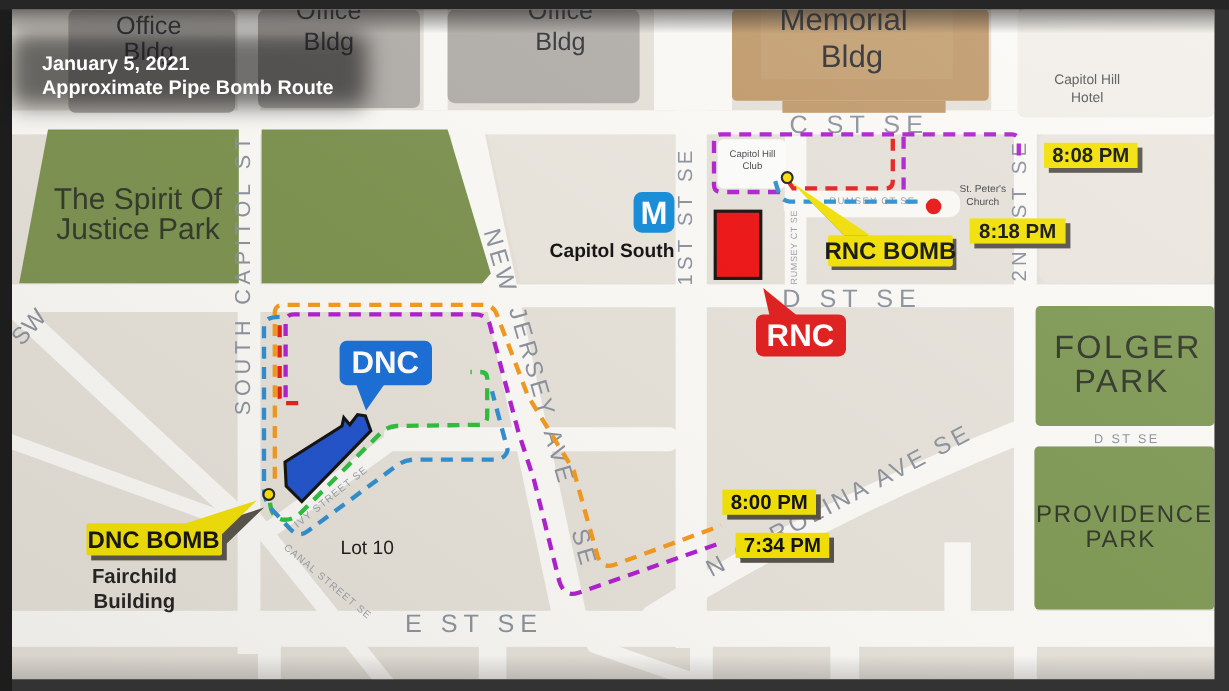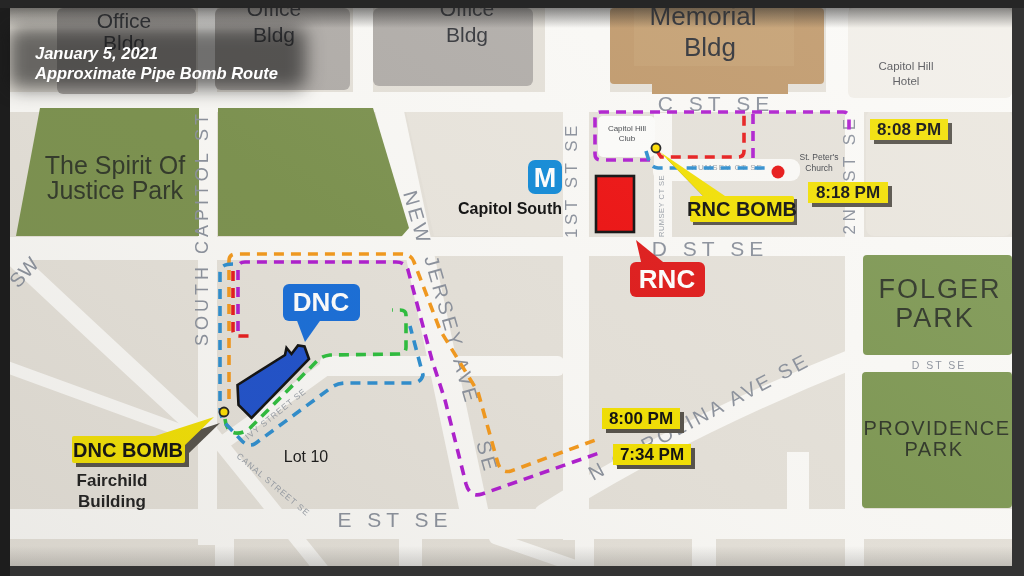--- a/index.html
+++ b/index.html
@@ -5,21 +5,21 @@
   html,body{margin:0;padding:0;width:1024px;height:576px;overflow:hidden;background:#2e2e2e;
     font-family:"Liberation Sans", sans-serif;}
   #frame{position:absolute;left:0;top:0;width:1024px;height:576px;background:#333;}
   #frameL{position:absolute;left:0;top:0;width:10px;height:576px;background:#1d1d1d;}
   #frameT{position:absolute;left:0;top:0;width:1024px;height:8px;background:#262626;}
   #map{position:absolute;left:10px;top:8px;width:1002px;height:558px;background:#e6e2da;overflow:hidden;}
   #topshade{position:absolute;left:10px;top:8px;width:1002px;height:20px;
     background:linear-gradient(rgba(20,20,20,.55),rgba(20,20,20,0));pointer-events:none;}
   #scrim{position:absolute;left:8px;top:27px;width:298px;height:62px;background:rgba(22,22,22,.60);
     border-radius:12px;filter:blur(9px);}
-  #title{position:absolute;left:35px;top:43px;color:#fff;font-weight:bold;font-size:16.5px;line-height:20px;font-style:italic;}
+  #title{position:absolute;left:35px;top:43px;color:#fff;font-weight:bold;font-size:16.5px;line-height:20px;}
 </style>
 </head>
 <body>
 
 <div id="frame"></div>
 <div id="frameL"></div>
 <div id="frameT"></div>
 
 <div id="map">
 <svg width="1002" height="558" viewBox="10 8 1002 558">

